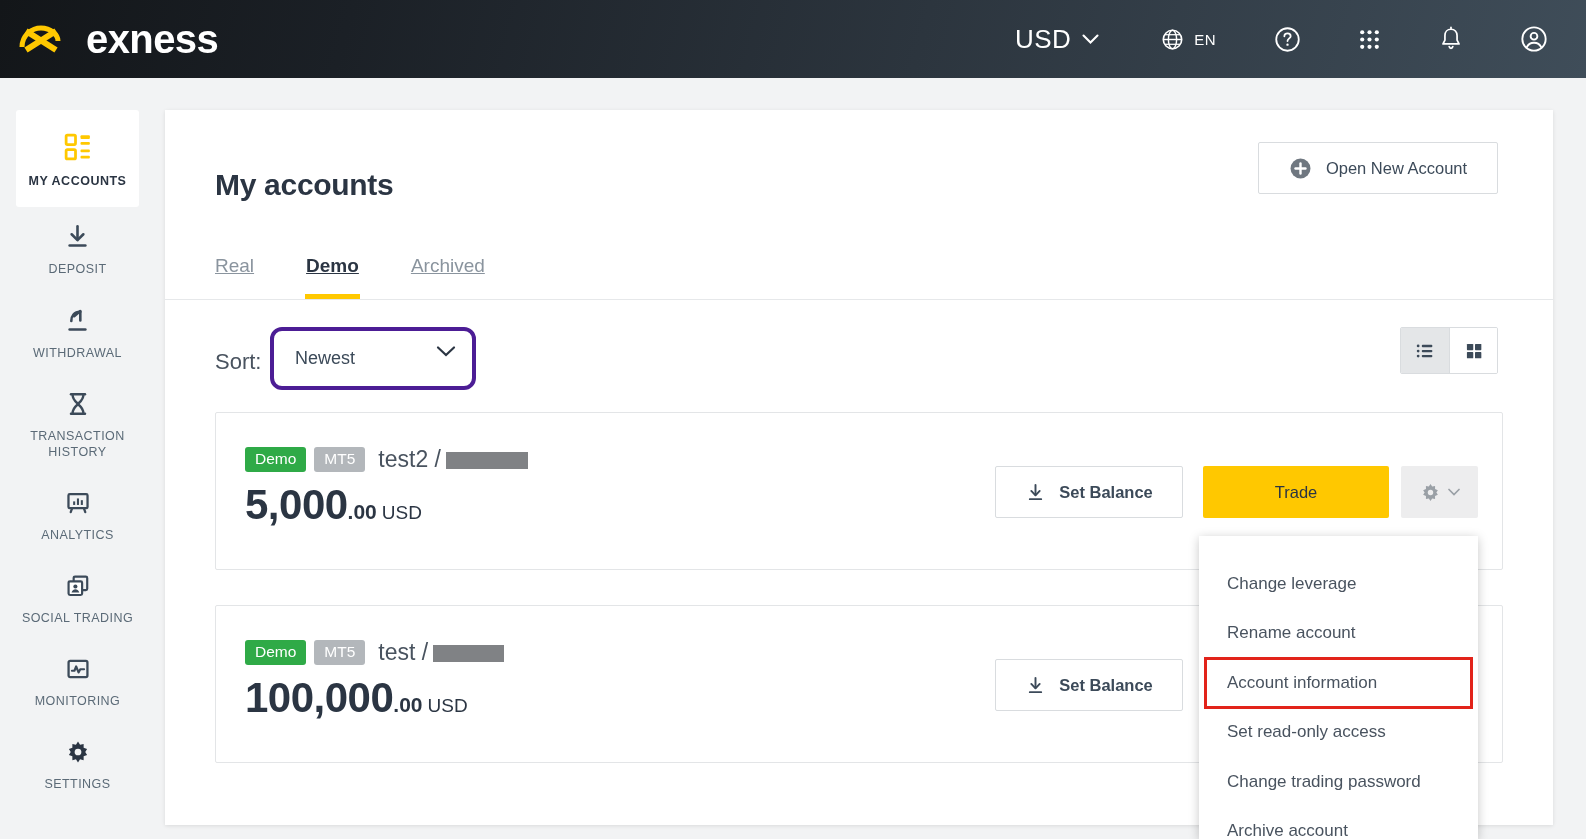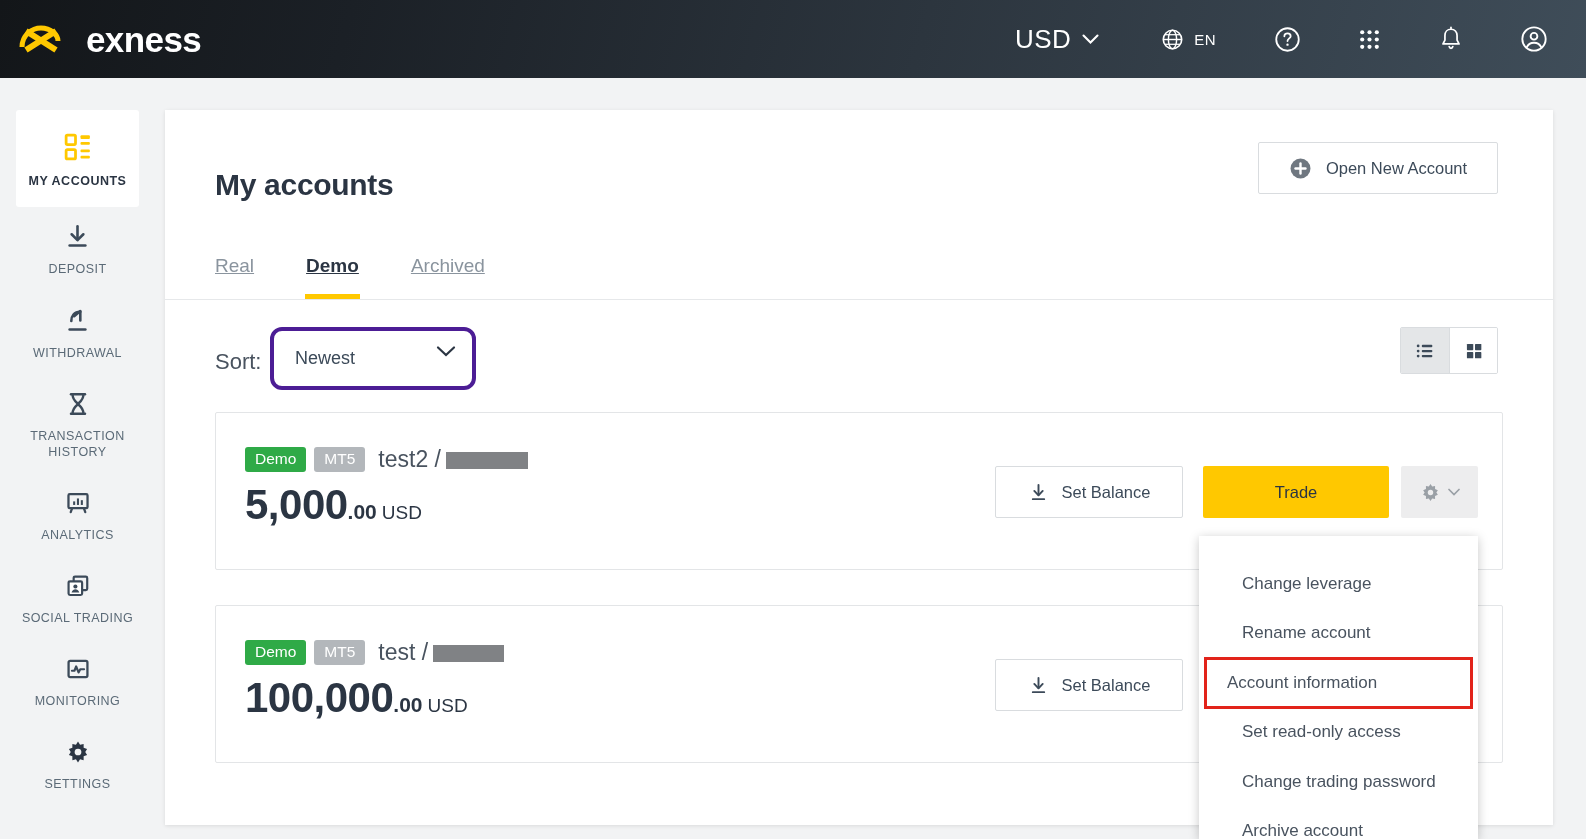--- a/index.html
+++ b/index.html
@@ -14,21 +14,21 @@
   
   .header {
     position: absolute; top: 0; left: 0;
     width: 1586px; height: 78px;
     background: linear-gradient(105deg, #131619 0%, #1b2026 22%, #2c353e 58%, #3f4d59 100%);
     display: flex; align-items: center;
   }
   .logo-wrap { display: flex; align-items: center; margin-left: 18px; }
   .logo-mark { width: 62px; height: 40px; }
   .logo-text {
-    color: #ffffff; font-size: 35px; font-weight: bold;
+    color: #ffffff; font-size: 40px; font-weight: bold;
     letter-spacing: -0.6px; margin-left: 6px; line-height: 1;
   }
   .header-right {
     margin-left: auto; display: flex; align-items: center;
     margin-right: 38px; gap: 0;
   }
   .currency-sel {
     display: flex; align-items: center; color: #fff;
     font-size: 26px; letter-spacing: 0.4px; cursor: pointer;
     margin-right: 62px;
@@ -146,21 +146,21 @@
   .balance .big { font-size: 42px; font-weight: bold; letter-spacing: -0.5px; }
   .balance .cents { font-size: 21px; font-weight: bold; }
   .balance .cur { font-size: 19px; margin-left: 5px; }
 
   .card-actions { position: absolute; right: 24px; top: 53px; display: flex; align-items: center; }
   .btn-setbal {
     width: 188px; height: 52px; border: 1px solid #d9dcdf; background: #fff;
     border-radius: 2px; display: flex; align-items: center; justify-content: center;
     cursor: pointer;
   }
-  .btn-setbal .label { font-size: 16.5px; color: #3c4a59; margin-left: 13px; }
+  .btn-setbal .label { font-size: 16.5px; color: #3c4a59; margin-left: 13px; font-weight: bold; }
   .btn-trade {
     width: 186px; height: 52px; background: #ffc800; border: none; border-radius: 2px;
     display: flex; align-items: center; justify-content: center; cursor: pointer;
     margin-left: 20px;
   }
   .btn-trade .label { font-size: 16.5px; color: #2b3543; }
   .btn-gear {
     width: 77px; height: 52px; background: #ededee; border: none; border-radius: 2px;
     display: flex; align-items: center; justify-content: center; cursor: pointer;
     margin-left: 12px;
@@ -170,21 +170,21 @@
   
   .dropdown {
     position: absolute; left: 1199px; top: 536px;
     width: 279px; height: 303px;
     background: #ffffff;
     box-shadow: 0 2px 10px rgba(0,0,0,0.22);
     z-index: 40; overflow: hidden;
   }
   .menu-item {
     height: 49.5px; display: flex; align-items: center;
-    padding-left: 43px; font-size: 17px; color: #49535f; cursor: pointer;
+    padding-left: 28px; font-size: 17px; color: #49535f; cursor: pointer;
   }
   .menu-item:first-child { margin-top: 23px; }
   .menu-item.highlight {
     outline: 3px solid #e2231a; outline-offset: -2px;
     margin: 0 6px; padding-left: 22px;
   }
 </style>
 </head>
 <body>
 

